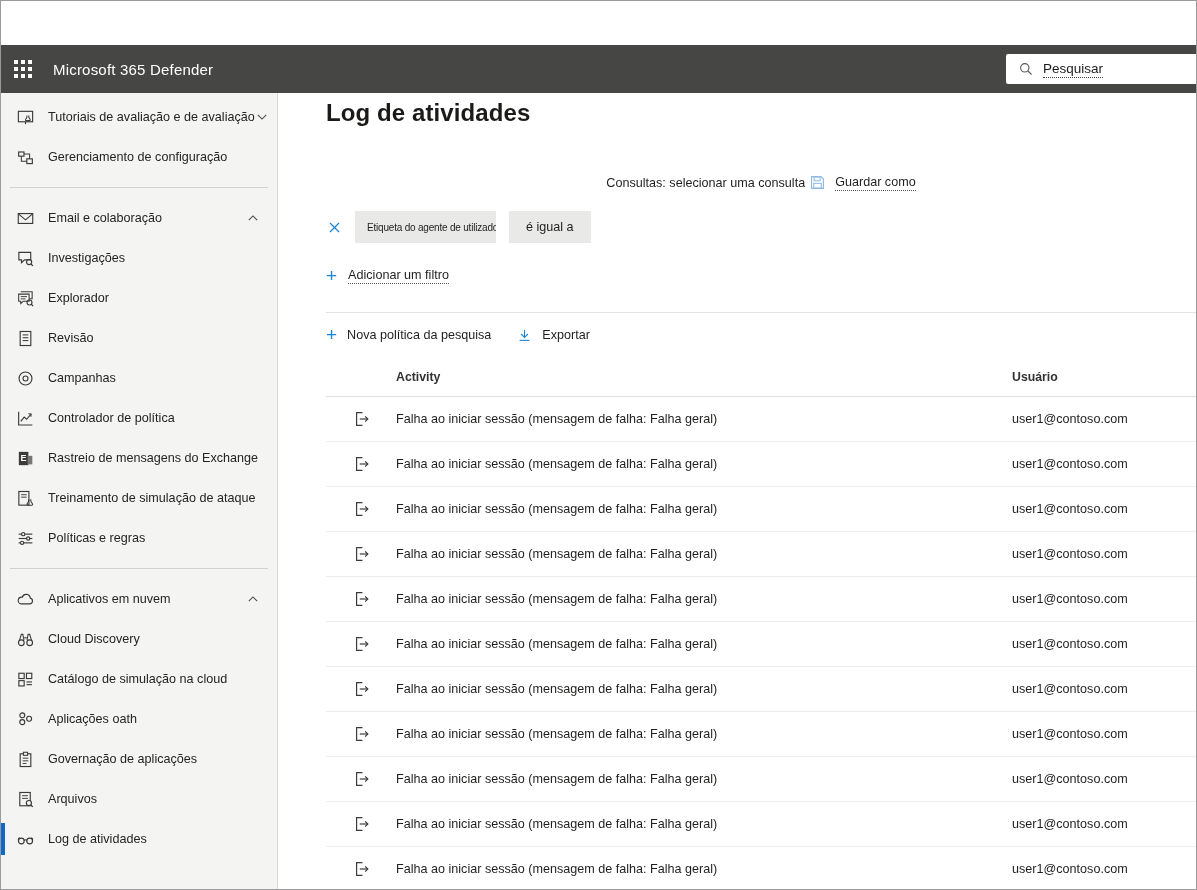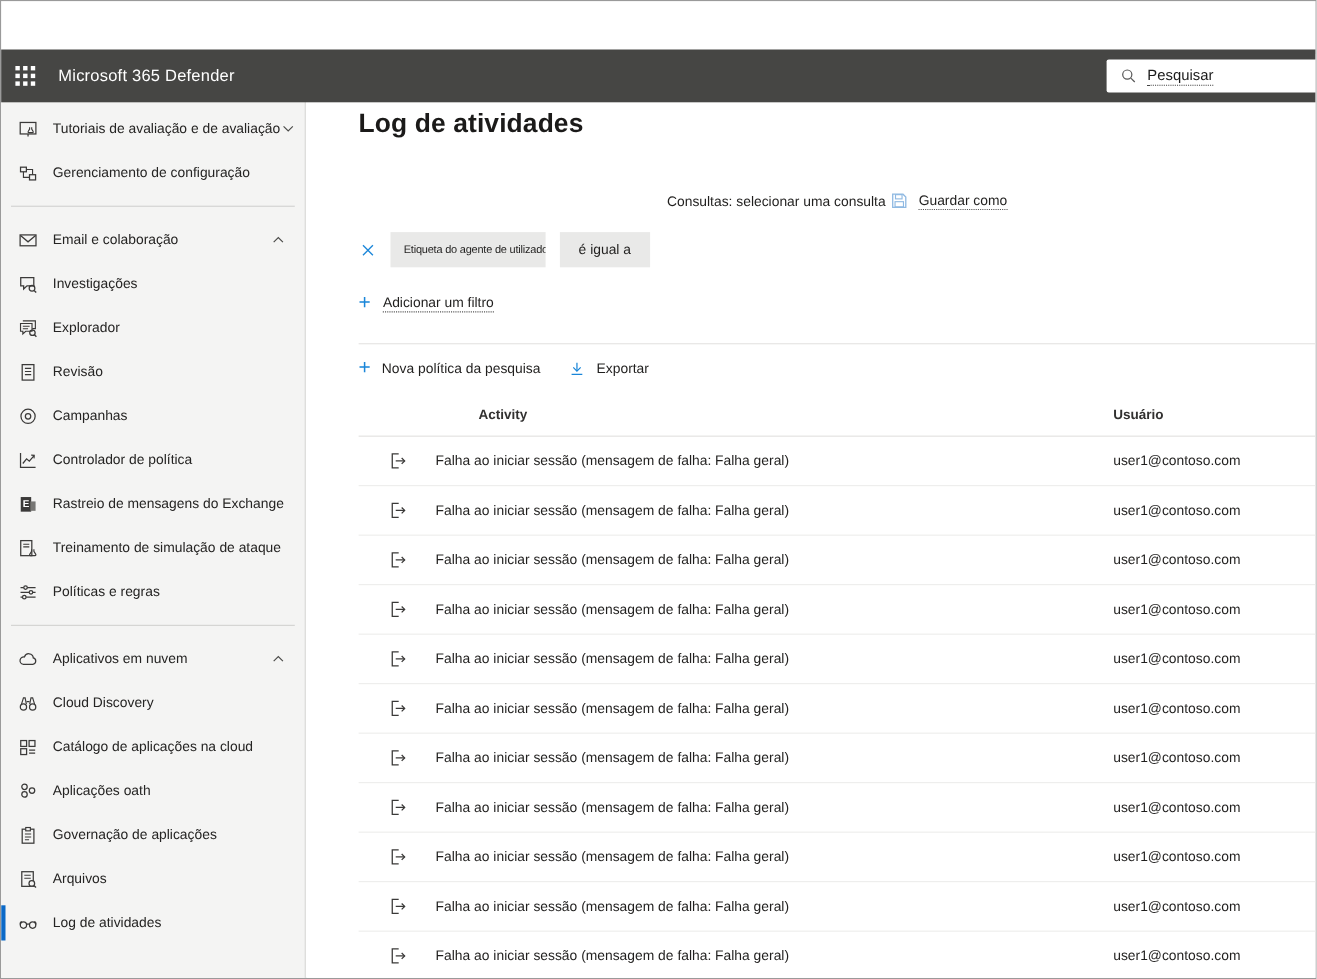--- a/index.html
+++ b/index.html
@@ -58,21 +58,21 @@
   .add-filter-label { font-size:12.6px; color:#201f1e; border-bottom:1px dotted #555; padding-bottom:1px; }
 
   .section-divider { margin-top:28px; height:1px; background:#e4e3e2; }
 
   .toolbar { height:44px; display:flex; align-items:center; }
   .toolbar-btn { display:flex; align-items:center; cursor:pointer; margin-right:26px; }
   .toolbar-btn .t-icon { display:flex; margin-right:10px; }
   .toolbar-btn .t-label { font-size:12.6px; color:#201f1e; }
 
   
-  .tbl-header { display:flex; align-items:center; height:40px; border-bottom:1px solid #e1e0de;gap:39px; }
+  .tbl-header { display:flex; align-items:center; height:40px; border-bottom:1px solid #e1e0de; }
   .col-icon { width:70px; flex:0 0 70px; padding-left:27px; display:flex; align-items:center; }
   .col-activity { flex:1; font-size:12.6px; }
   .col-user { width:184px; flex:0 0 184px; font-size:12.6px; }
   .tbl-header .col-activity, .tbl-header .col-user { font-weight:700; font-size:12.3px; color:#323130; }
   .tbl-row { display:flex; align-items:center; height:45px; border-bottom:1px solid #ededec; cursor:pointer; }
   .tbl-row svg { width:18px; height:18px; }
   .cell-activity { color:#201f1e; }
   .cell-user { color:#201f1e; }
 </style>
 </head>
@@ -282,21 +282,21 @@
         <div class="nav-item">
     <span class="nav-icon">
             <svg viewBox="0 0 20 20">
               <rect x="3" y="3.4" width="5.6" height="5.6" fill="none" stroke="#3b3a39" stroke-width="1.2"></rect>
               <rect x="11" y="3.4" width="5.6" height="5.6" fill="none" stroke="#3b3a39" stroke-width="1.2"></rect>
               <rect x="3" y="11.2" width="5.6" height="5.6" fill="none" stroke="#3b3a39" stroke-width="1.2"></rect>
               <line x1="11" y1="12.6" x2="16.8" y2="12.6" stroke="#3b3a39" stroke-width="1.2"></line>
               <line x1="11" y1="15.4" x2="16.8" y2="15.4" stroke="#3b3a39" stroke-width="1.2"></line>
             </svg>
           </span>
-    <span class="nav-label">Catálogo de aplicações na cloud</span>
+    <span class="nav-label">Catálogo de simulação na cloud</span>
 
   </div>
         <div class="nav-item">
     <span class="nav-icon">
             <svg viewBox="0 0 20 20">
               <circle cx="6.6" cy="5.6" r="2.6" fill="none" stroke="#3b3a39" stroke-width="1.2"></circle>
               <circle cx="6.6" cy="12.8" r="2.6" fill="none" stroke="#3b3a39" stroke-width="1.2"></circle>
               <circle cx="13.8" cy="9.2" r="2.6" fill="none" stroke="#3b3a39" stroke-width="1.2"></circle>
             </svg>
           </span>

